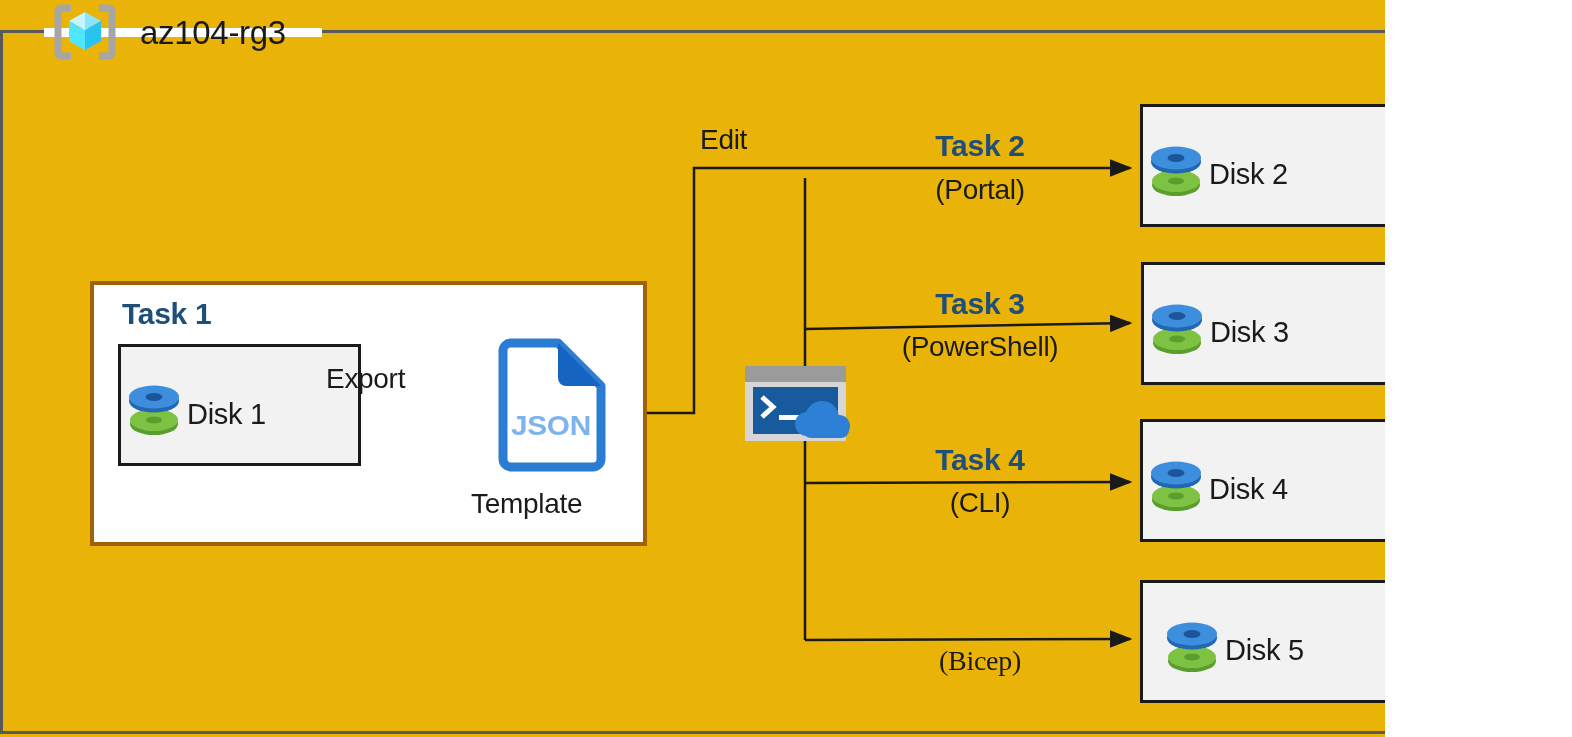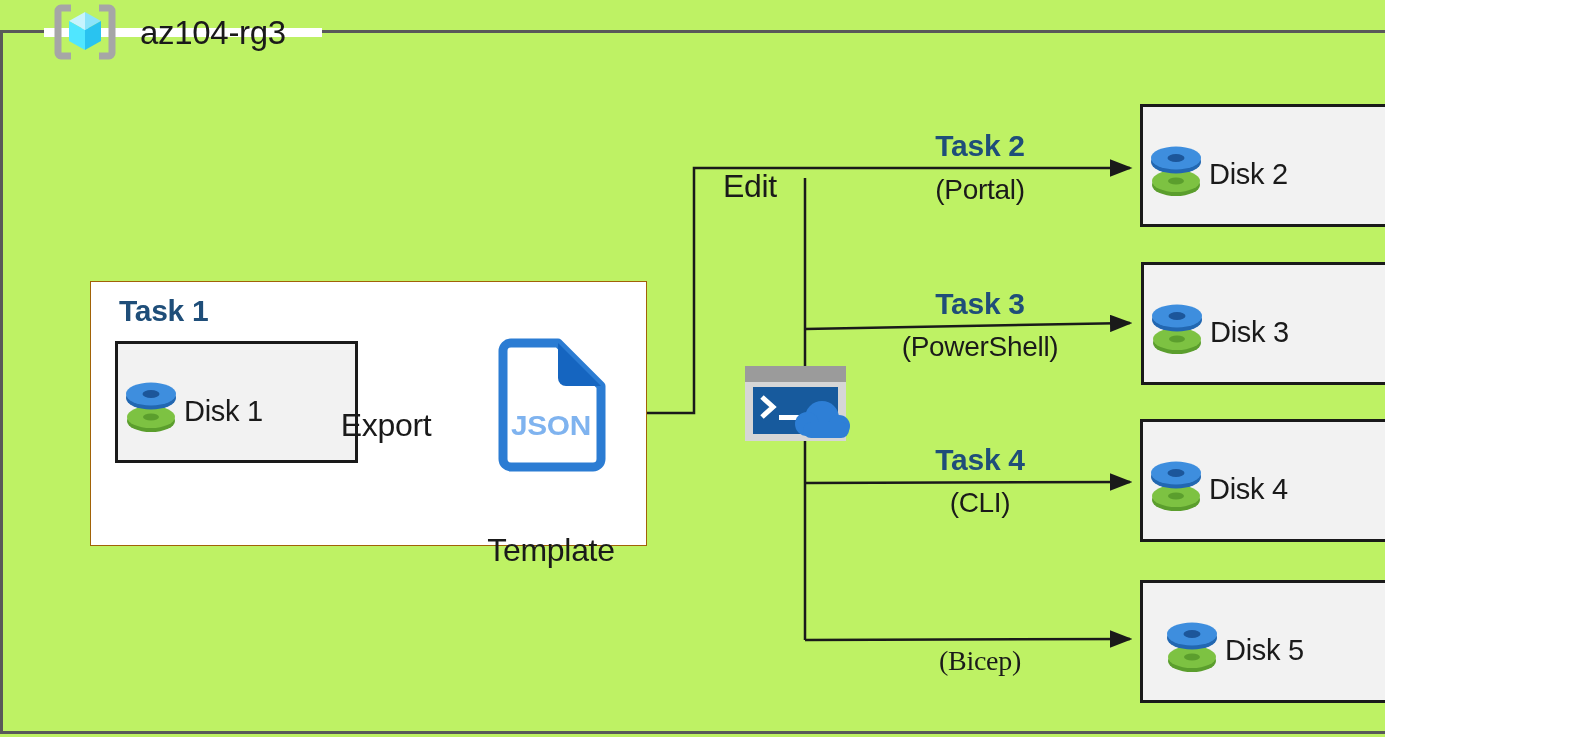--- a/index.html
+++ b/index.html
@@ -1,28 +1,28 @@
 <!DOCTYPE html>
 <html><head>
 <meta charset="utf-8">
 <style>
   html,body{margin:0;padding:0;background:#fff;}
-  .canvas{position:relative;width:1385px;height:737px;background:#bef264;overflow:hidden;
+  .canvas{position:relative;width:1385px;height:737px;background:#eab308;overflow:hidden;
           font-family:"Liberation Sans",sans-serif;color:#1a1a1a;letter-spacing:-0.3px;}
   .frame{position:absolute;left:0;top:30px;width:1569px;height:704px;
          border:3px solid #595959;box-sizing:border-box;}
   .frame-gap{position:absolute;left:44px;top:28px;width:278px;height:9px;background:#fff;}
   .rg-label{position:absolute;left:140px;top:13px;font-size:33px;line-height:40px;}
   .lines{position:absolute;left:0;top:0;pointer-events:none;}
-  .box{position:absolute;background:#fff;border:1px solid #a16207;box-sizing:border-box;}
+  .box{position:absolute;background:#fff;border:4px solid #a16207;box-sizing:border-box;}
   .graybox{position:absolute;background:#F2F2F2;border:3px solid #1a1a1a;box-sizing:border-box;
            display:flex;align-items:center;padding-top:14px;}
   .graybox .dlabel{font-size:29px;margin-top:4px;}
   .tasktitle{position:absolute;left:28px;top:12px;font-weight:bold;font-size:30px;color:#1F4E79;}
-  .flabel{position:absolute;font-size:32px;text-align:center;margin-top:44px;}
+  .flabel{position:absolute;font-size:28px;}
   .btask{position:absolute;width:260px;text-align:center;font-weight:bold;font-size:30px;color:#1F4E79;}
   .bmethod{position:absolute;width:260px;text-align:center;font-size:28px;}
   .icon{position:absolute;}
 </style>
 </head>
 <body>
 
 <div class="canvas">
 
   <div class="frame"></div>

